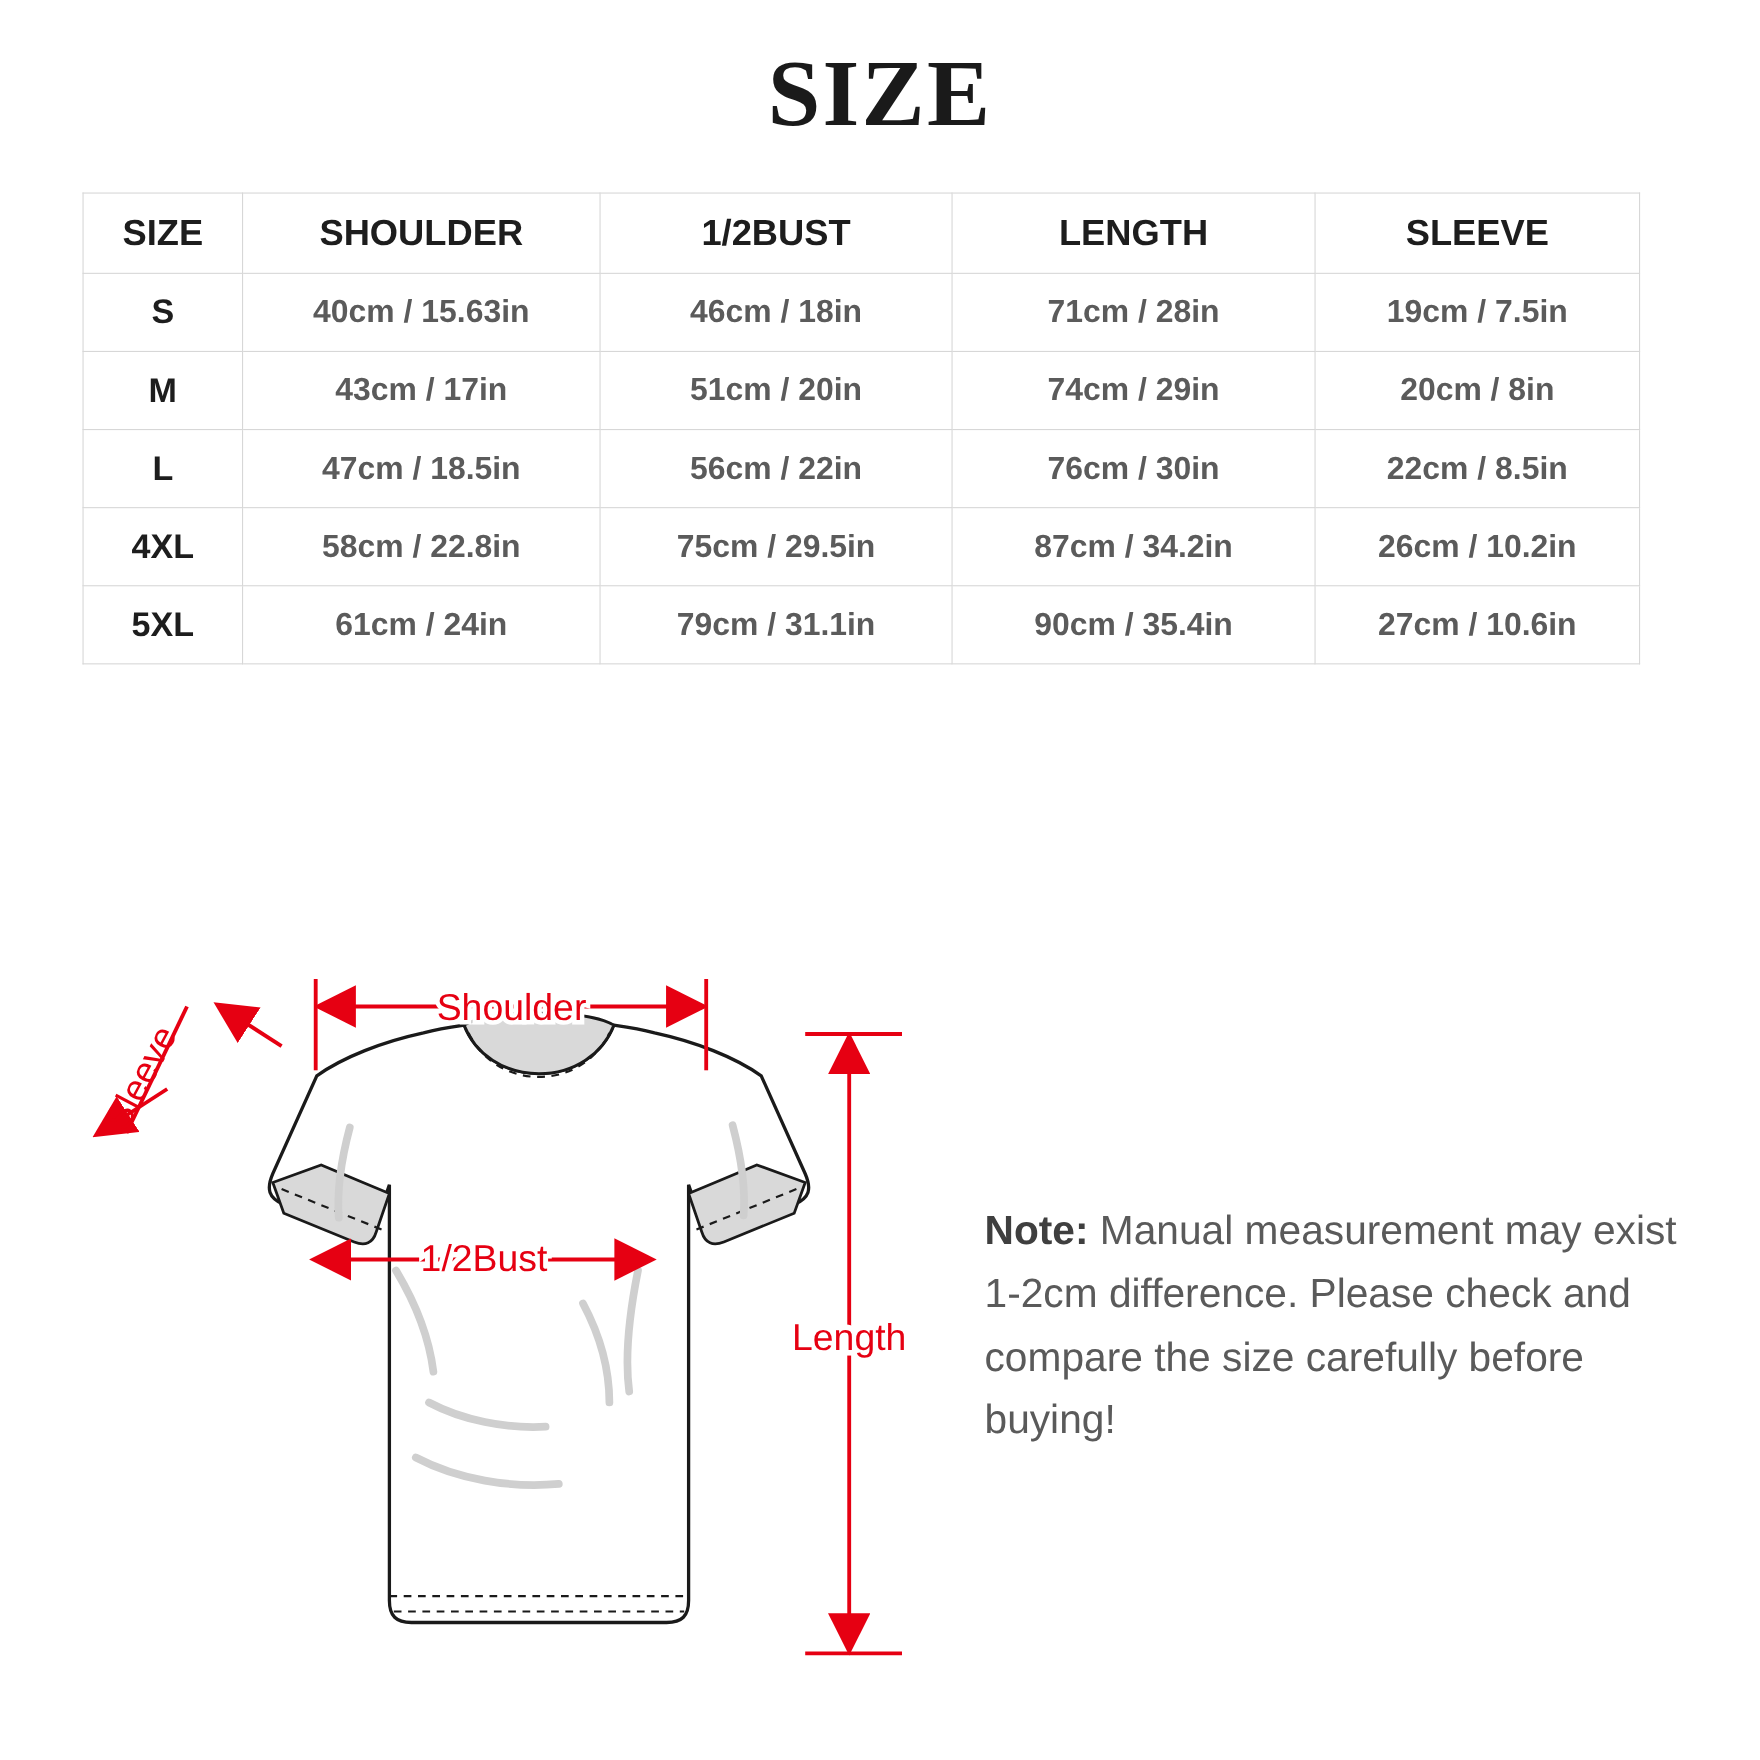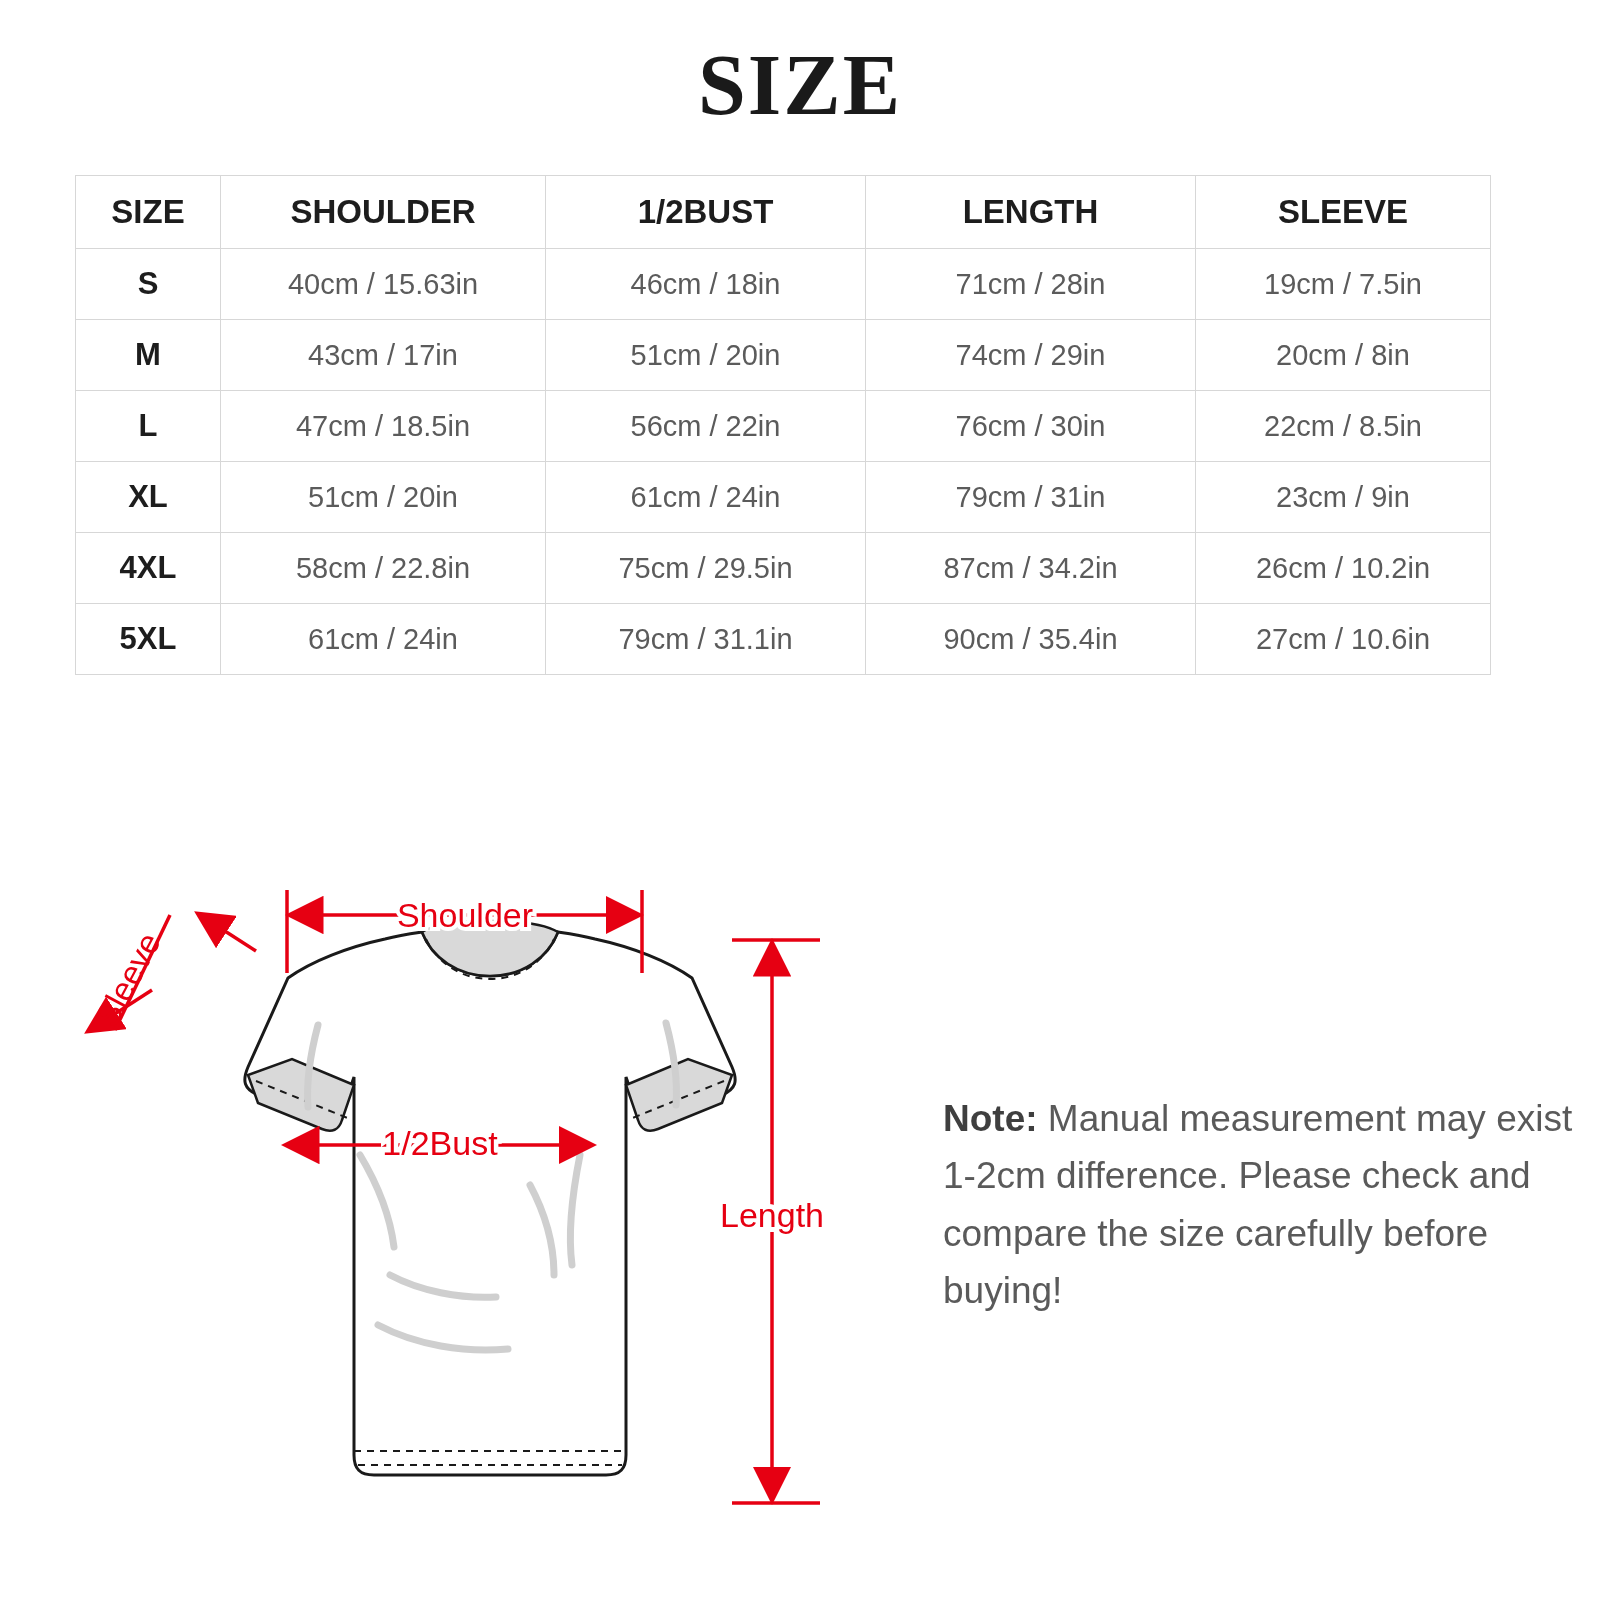--- a/index.html
+++ b/index.html
@@ -57,21 +57,21 @@
     color: #1d1d1d;
     height: 72px;
   }
   .size-table tbody td.sizecell {
     font-size: 31px;
     font-weight: 700;
     color: #1d1d1d;
   }
   .size-table tbody td.val {
     font-size: 29px;
-    font-weight: 400;
+    font-weight: 700;
     color: #5b5b5b;
   }
   col.c0 { width: 145px; }
   col.c1 { width: 325px; }
   col.c2 { width: 320px; }
   col.c3 { width: 330px; }
   col.c4 { width: 295px; }
 
   
   .diagram {
@@ -79,21 +79,21 @@
     left: 60px;
     top: 855px;
     width: 800px;
     height: 700px;
   }
   .diagram svg { display: block; }
 
   
   .note {
     position: absolute;
-    left: 943px;
+    left: 895px;
     top: 1090px;
     width: 640px;
     font-size: 37px;
     line-height: 1.55;
     color: #5a5a5a;
   }
   .note b {
     color: #3f3f3f;
     font-weight: 700;
   }
@@ -136,27 +136,20 @@
         <td class="val">51cm / 20in</td>
         <td class="val">74cm / 29in</td>
         <td class="val">20cm / 8in</td>
       </tr>
       <tr>
         <td class="sizecell">L</td>
         <td class="val">47cm / 18.5in</td>
         <td class="val">56cm / 22in</td>
         <td class="val">76cm / 30in</td>
         <td class="val">22cm / 8.5in</td>
-      </tr>
-      <tr>
-        <td class="sizecell">XL</td>
-        <td class="val">51cm / 20in</td>
-        <td class="val">61cm / 24in</td>
-        <td class="val">79cm / 31in</td>
-        <td class="val">23cm / 9in</td>
       </tr>
       <tr>
         <td class="sizecell">4XL</td>
         <td class="val">58cm / 22.8in</td>
         <td class="val">75cm / 29.5in</td>
         <td class="val">87cm / 34.2in</td>
         <td class="val">26cm / 10.2in</td>
       </tr>
       <tr>
         <td class="sizecell">5XL</td>

